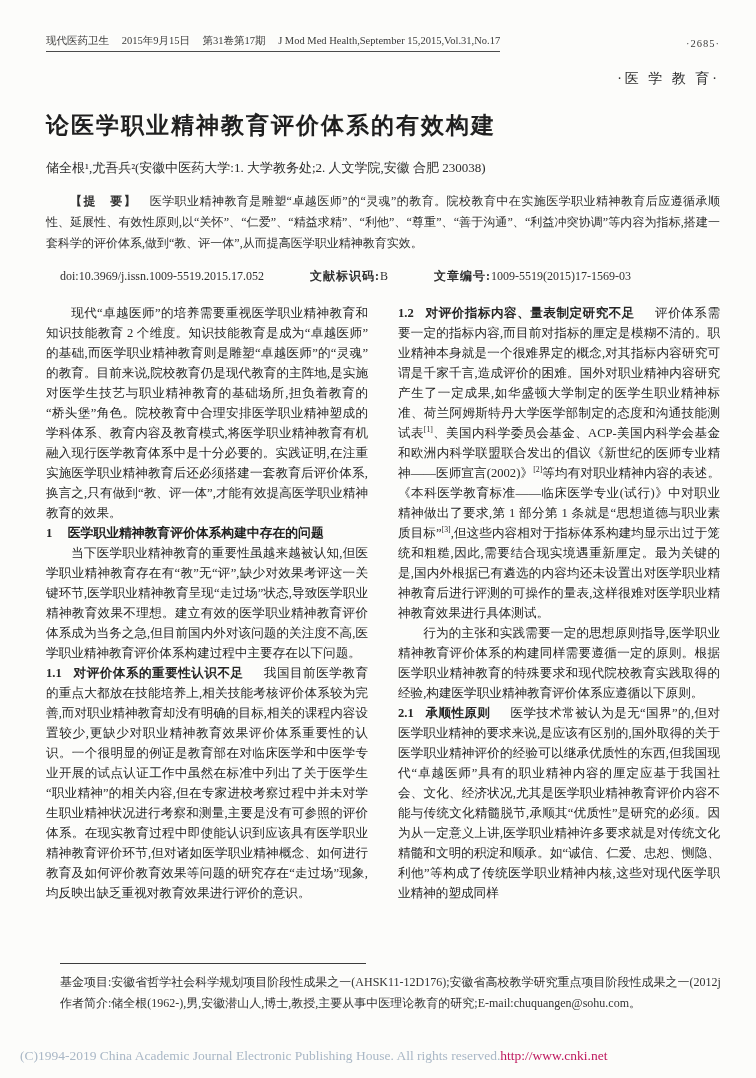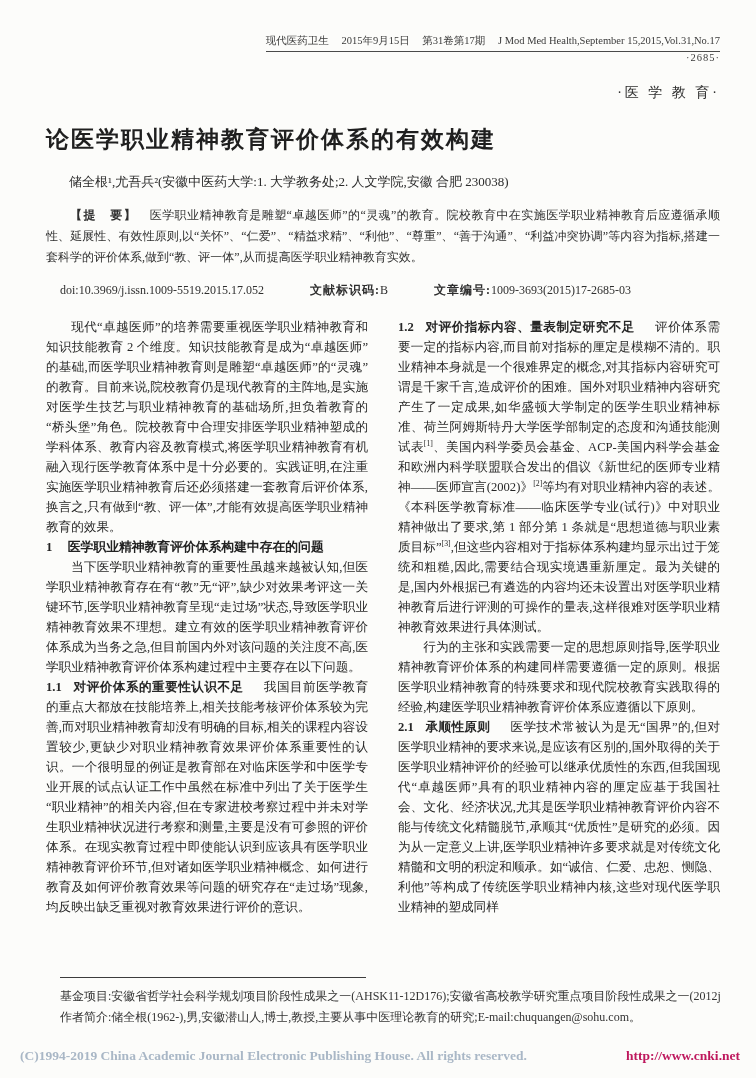--- a/index.html
+++ b/index.html
@@ -5,31 +5,31 @@
   html,body{margin:0;padding:0;}
   body{
     width:756px;height:1078px;margin:0 auto;position:relative;
     background:#fcfcfa;color:#262626;
     font-family:"Liberation Serif","DejaVu Serif",serif;
     overflow:hidden;
   }
   .page{padding:34px 36px 0 46px;}
 
   
-  .hdr{display:flex;justify-content:space-between;align-items:flex-end;font-size:10.5px;color:#3a3a3a;flex-direction:column;}
+  .hdr{display:flex;justify-content:space-between;align-items:flex-end;font-size:10.5px;color:#3a3a3a;}
   .hdr-left{border-bottom:1px solid #4a4a4a;padding-bottom:3px;white-space:nowrap;}
   .hdr-left span{margin-right:10px;}
   .hdr-left span:last-child{margin-right:0;}
   .hdr-page{padding-bottom:3px;letter-spacing:1px;}
 
   .col-tag{ text-align:right;font-size:14px;letter-spacing:3px;margin-top:18px;color:#2e2e2e;}
 
   
   .title{font-size:23px;font-weight:bold;letter-spacing:2px;margin-top:22px;color:#1f1f1f;}
-  .authors{margin-top:18px;font-size:13px;color:#2b2b2b;margin-left:23px;}
+  .authors{margin-top:18px;font-size:13px;color:#2b2b2b;}
 
   
   .abs{margin-top:14px;font-size:12px;line-height:21px;text-align:justify;text-indent:2em;color:#2e2e2e;}
   .abs b,.kw b{font-weight:bold;letter-spacing:1px;}
   .kw{margin-top:1px;font-size:12px;line-height:21px;text-indent:1em;white-space:pre-wrap;color:#2e2e2e;}
   .doiline{margin-top:1px;font-size:12px;line-height:21px;padding-left:14px;display:flex;color:#2e2e2e;}
   .doiline .seg{margin-right:46px;white-space:nowrap;}
   .doiline .lbl{font-weight:bold;letter-spacing:1px;}
 
   
@@ -46,21 +46,21 @@
 
   
   .fnrule{width:306px;border:0;border-top:1px solid #3c3c3c;margin:10px 0 8px 14px;}
   .fn{font-size:12px;line-height:21px;padding-left:14px;color:#333;white-space:nowrap;overflow:hidden;}
 
   
   .copyright{
     position:absolute;left:20px;right:16px;bottom:14px;
     font-size:13.5px;color:#a9b7c6;
     font-family:"Liberation Serif","DejaVu Serif",serif;
-    display:flex;justify-content:space-between;white-space:nowrap;font-weight:bold;
+    display:flex;white-space:nowrap;
   }
   .copyright .url{color:#be185d;}
 </style>
 </head>
 <body>
 
 <div class="page">
 
   <div class="hdr">
     <div class="hdr-left">
@@ -77,21 +77,21 @@
   <h1 class="title">论医学职业精神教育评价体系的有效构建</h1>
 
   <div class="authors">储全根¹,尤吾兵²(安徽中医药大学:1. 大学教务处;2. 人文学院,安徽 合肥 230038)</div>
 
   <p class="abs"><b>【提　要】</b><span>　医学职业精神教育是雕塑“卓越医师”的“灵魂”的教育。院校教育中在实施医学职业精神教育后应遵循承顺性、延展性、有效性原则,以“关怀”、“仁爱”、“精益求精”、“利他”、“尊重”、“善于沟通”、“利益冲突协调”等内容为指标,搭建一套科学的评价体系,做到“教、评一体”,从而提高医学职业精神教育实效。</span></p>
 
 
   <div class="doiline">
     <span class="seg">doi:10.3969/j.issn.1009-5519.2015.17.052</span>
     <span class="seg"><span class="lbl">文献标识码:</span><span>B</span></span>
-    <span class="seg"><span class="lbl">文章编号:</span><span>1009-3693(2015)17-2685-03</span></span>
+    <span class="seg"><span class="lbl">文章编号:</span><span>1009-5519(2015)17-1569-03</span></span>
   </div>
 
   <div class="cols">
     <div class="col">
         <p class="para indent">现代“卓越医师”的培养需要重视医学职业精神教育和知识技能教育 2 个维度。知识技能教育是成为“卓越医师”的基础,而医学职业精神教育则是雕塑“卓越医师”的“灵魂”的教育。目前来说,院校教育仍是现代教育的主阵地,是实施对医学生技艺与职业精神教育的基础场所,担负着教育的“桥头堡”角色。院校教育中合理安排医学职业精神塑成的学科体系、教育内容及教育模式,将医学职业精神教育有机融入现行医学教育体系中是十分必要的。实践证明,在注重实施医学职业精神教育后还必须搭建一套教育后评价体系,换言之,只有做到“教、评一体”,才能有效提高医学职业精神教育的效果。</p>
         <p class="sec"><span class="num">1</span><span>医学职业精神教育评价体系构建中存在的问题</span></p>
         <p class="para indent">当下医学职业精神教育的重要性虽越来越被认知,但医学职业精神教育存在有“教”无“评”,缺少对效果考评这一关键环节,医学职业精神教育呈现“走过场”状态,导致医学职业精神教育效果不理想。建立有效的医学职业精神教育评价体系成为当务之急,但目前国内外对该问题的关注度不高,医学职业精神教育评价体系构建过程中主要存在以下问题。</p>
         <p class="para"><b class="subhead"><span class="num">1.1</span><span class="subtitle">对评价体系的重要性认识不足</span></b>我国目前医学教育的重点大都放在技能培养上,相关技能考核评价体系较为完善,而对职业精神教育却没有明确的目标,相关的课程内容设置较少,更缺少对职业精神教育效果评价体系重要性的认识。一个很明显的例证是教育部在对临床医学和中医学专业开展的试点认证工作中虽然在标准中列出了关于医学生“职业精神”的相关内容,但在专家进校考察过程中并未对学生职业精神状况进行考察和测量,主要是没有可参照的评价体系。在现实教育过程中即使能认识到应该具有医学职业精神教育评价环节,但对诸如医学职业精神概念、如何进行教育及如何评价教育效果等问题的研究存在“走过场”现象,均反映出缺乏重视对教育效果进行评价的意识。</p>
       </div>
     <div class="col">

